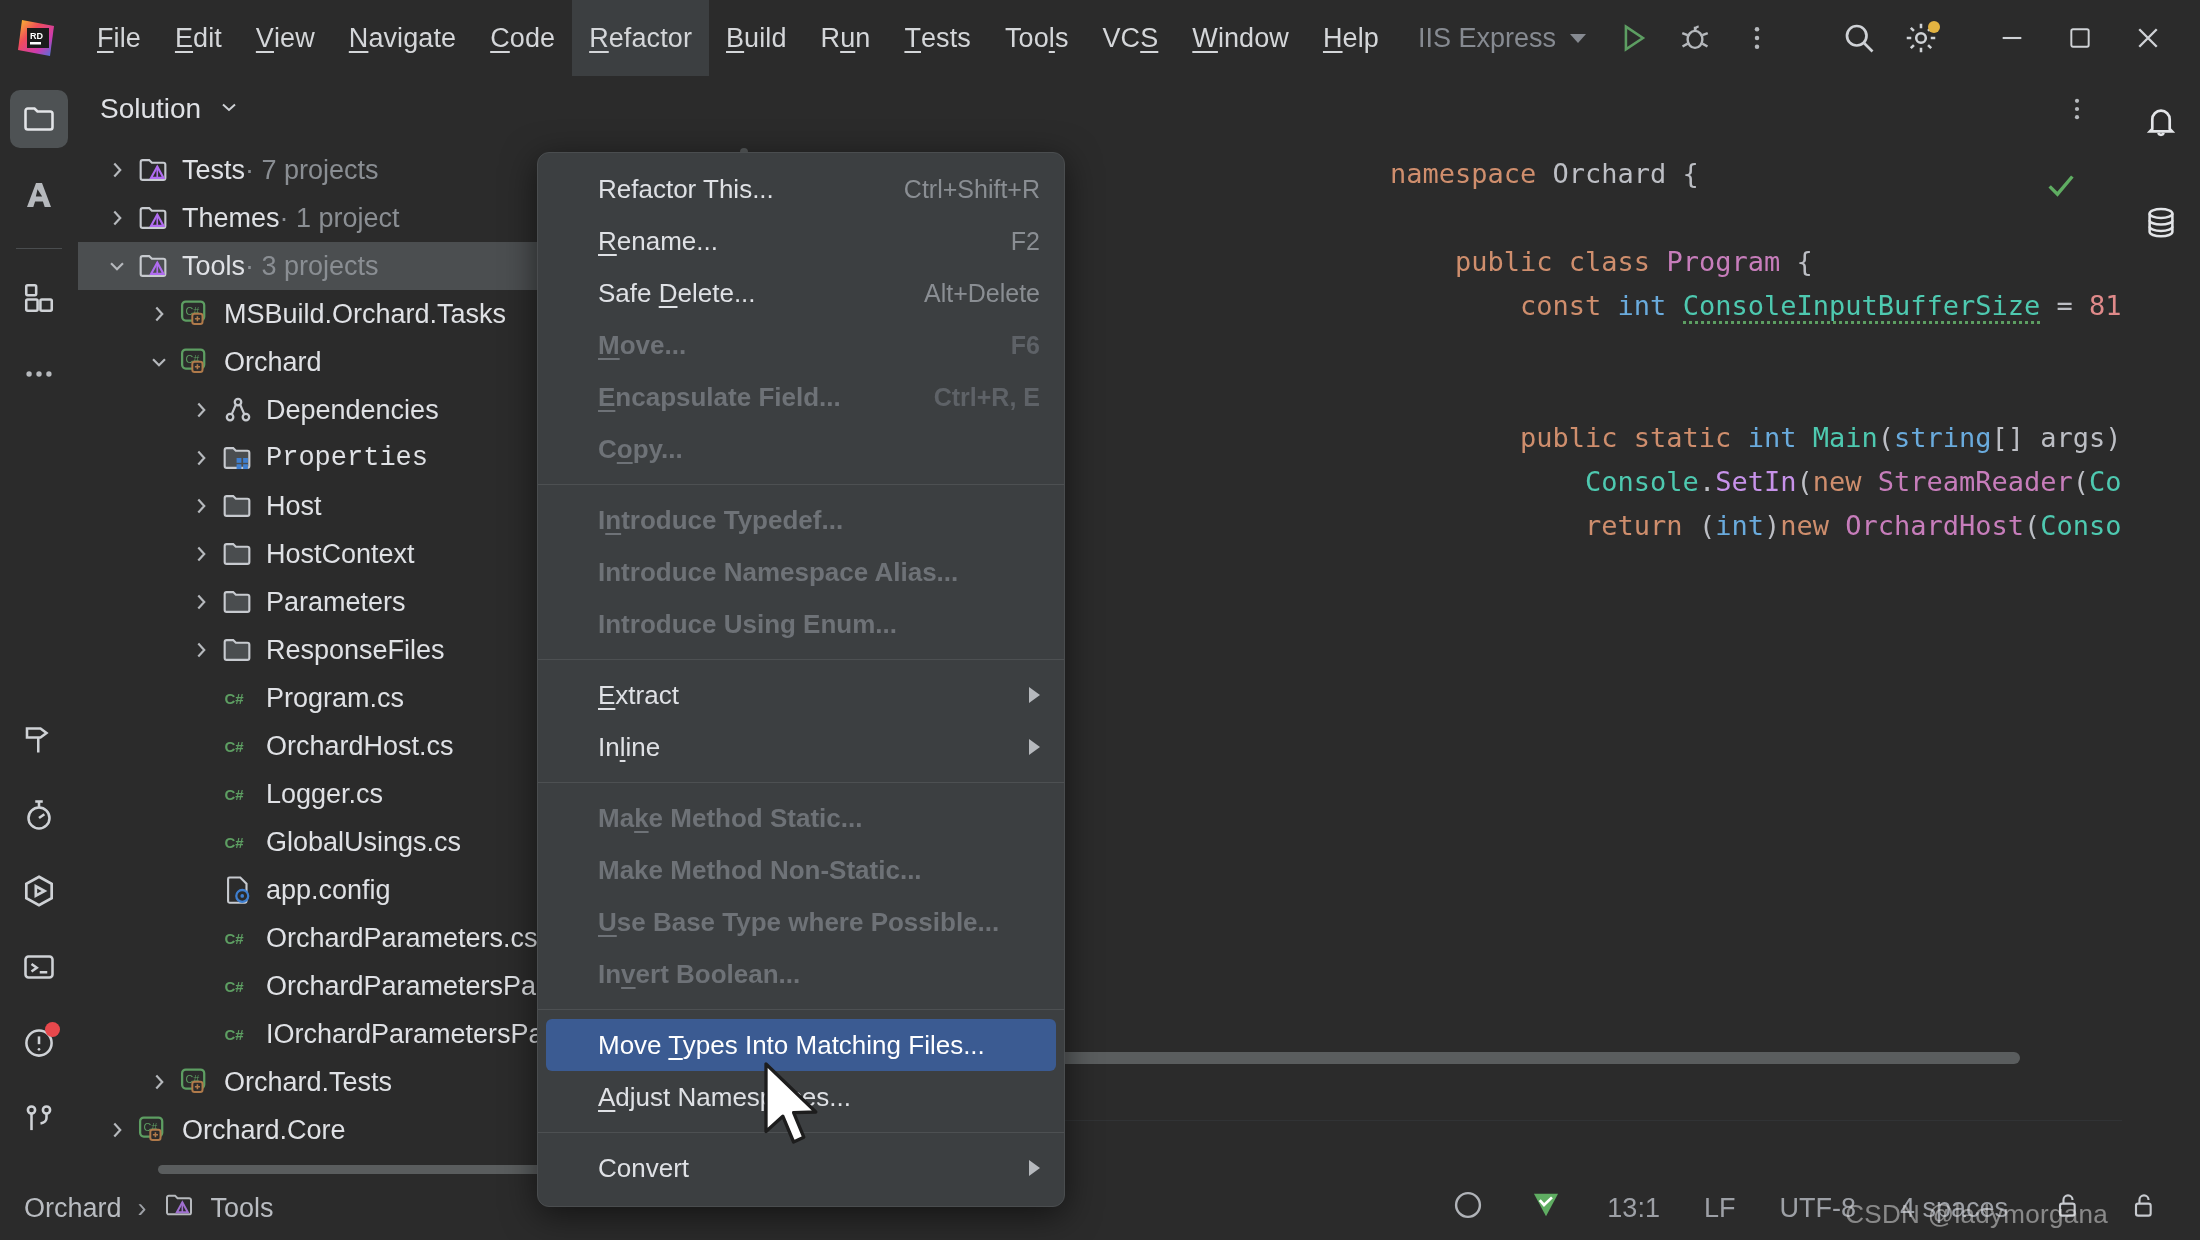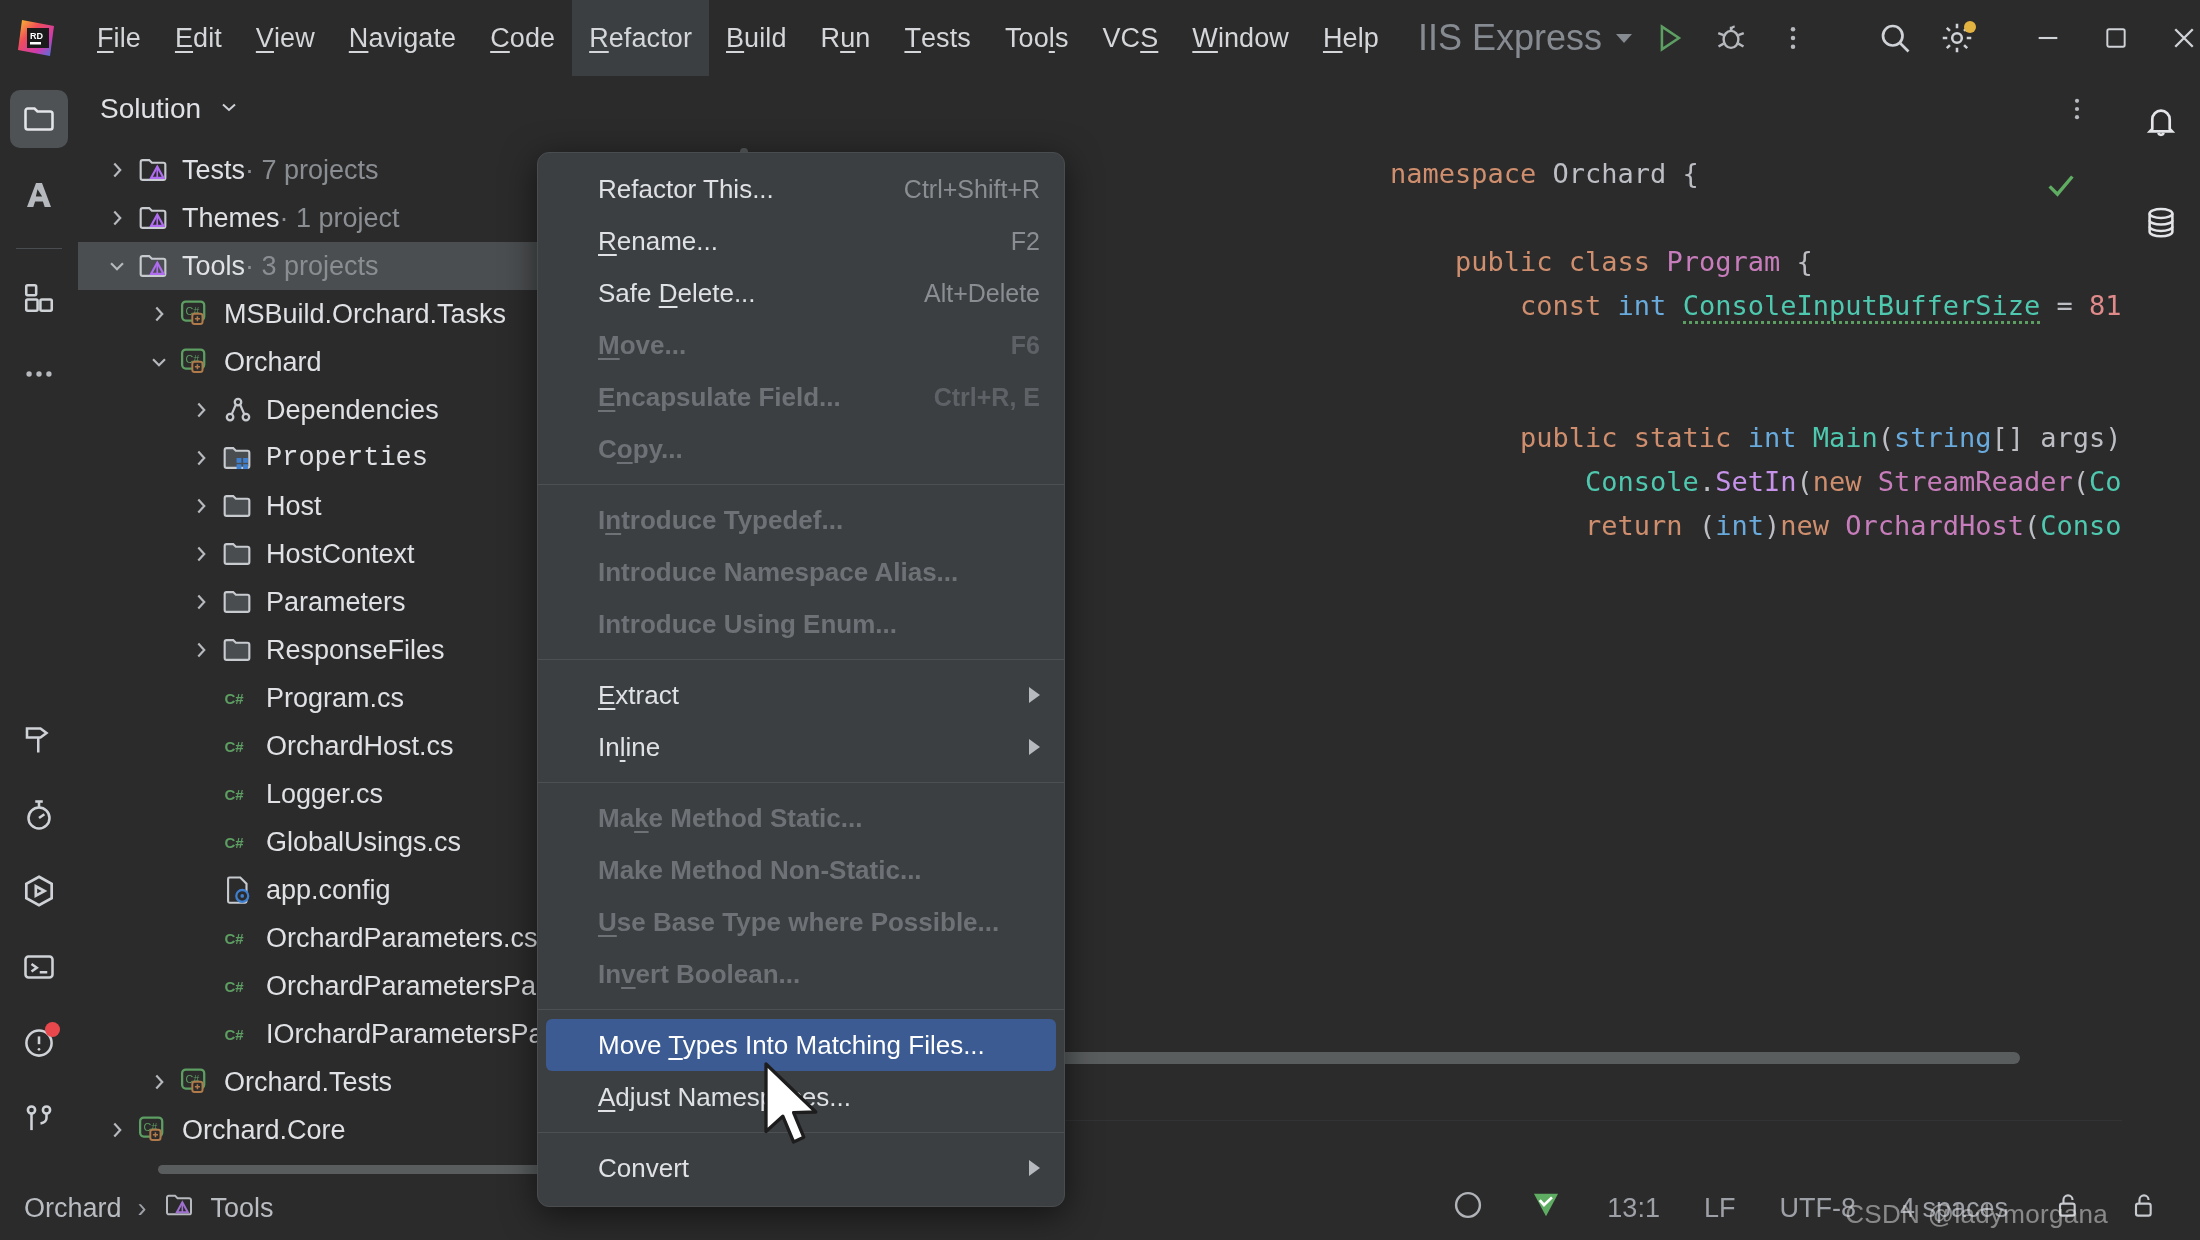--- a/index.html
+++ b/index.html
@@ -34,21 +34,21 @@
   .menu-items { display: flex; align-items: center; height: 76px; }
   .menu-item {
     font-size: 27px; color: #d4d6d9;
     padding: 0 17px; height: 76px;
     display: flex; align-items: center;
     white-space: nowrap; letter-spacing: .1px;
   }
   .menu-item.active { background: #3c3f41; }
   .menu-item .mn { text-decoration: underline; text-underline-offset: 4px; }
   .run-config {
-    font-size: 36px; color: #868a91; padding: 0 6px 0 22px;
+    font-size: 27px; color: #868a91; padding: 0 6px 0 22px;
     display: flex; align-items: center; gap: 14px; white-space: nowrap;
   }
   .caret-dn {
     width: 0; height: 0; border-left: 8px solid transparent;
     border-right: 8px solid transparent; border-top: 9px solid #868a91;
   }
   .tb-right {
     margin-left: auto; display: flex; align-items: center;
     height: 76px; padding-right: 0;
   }

